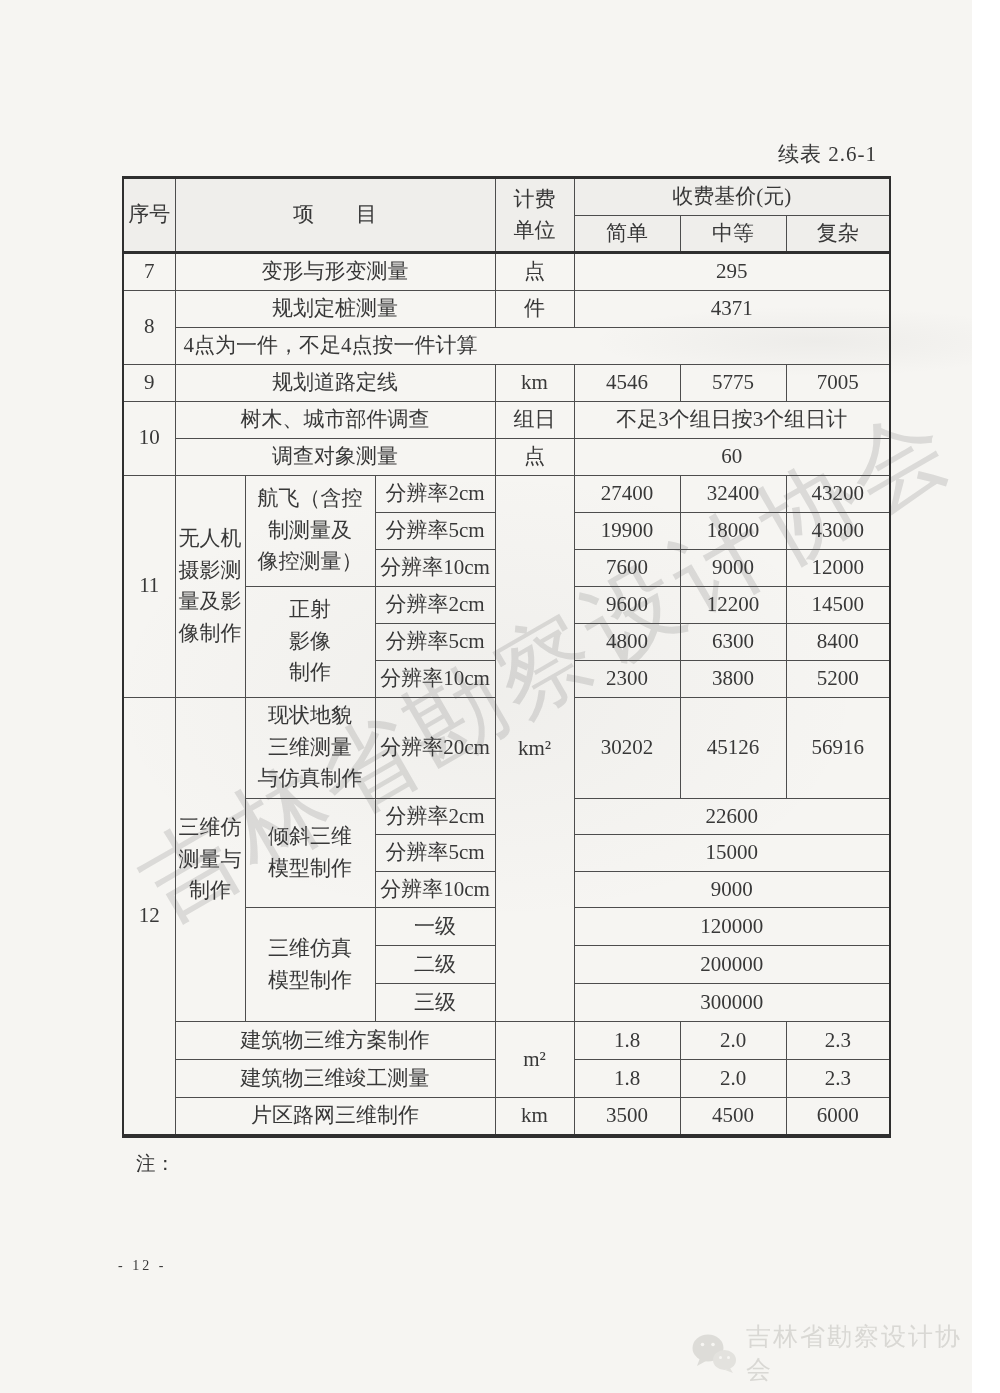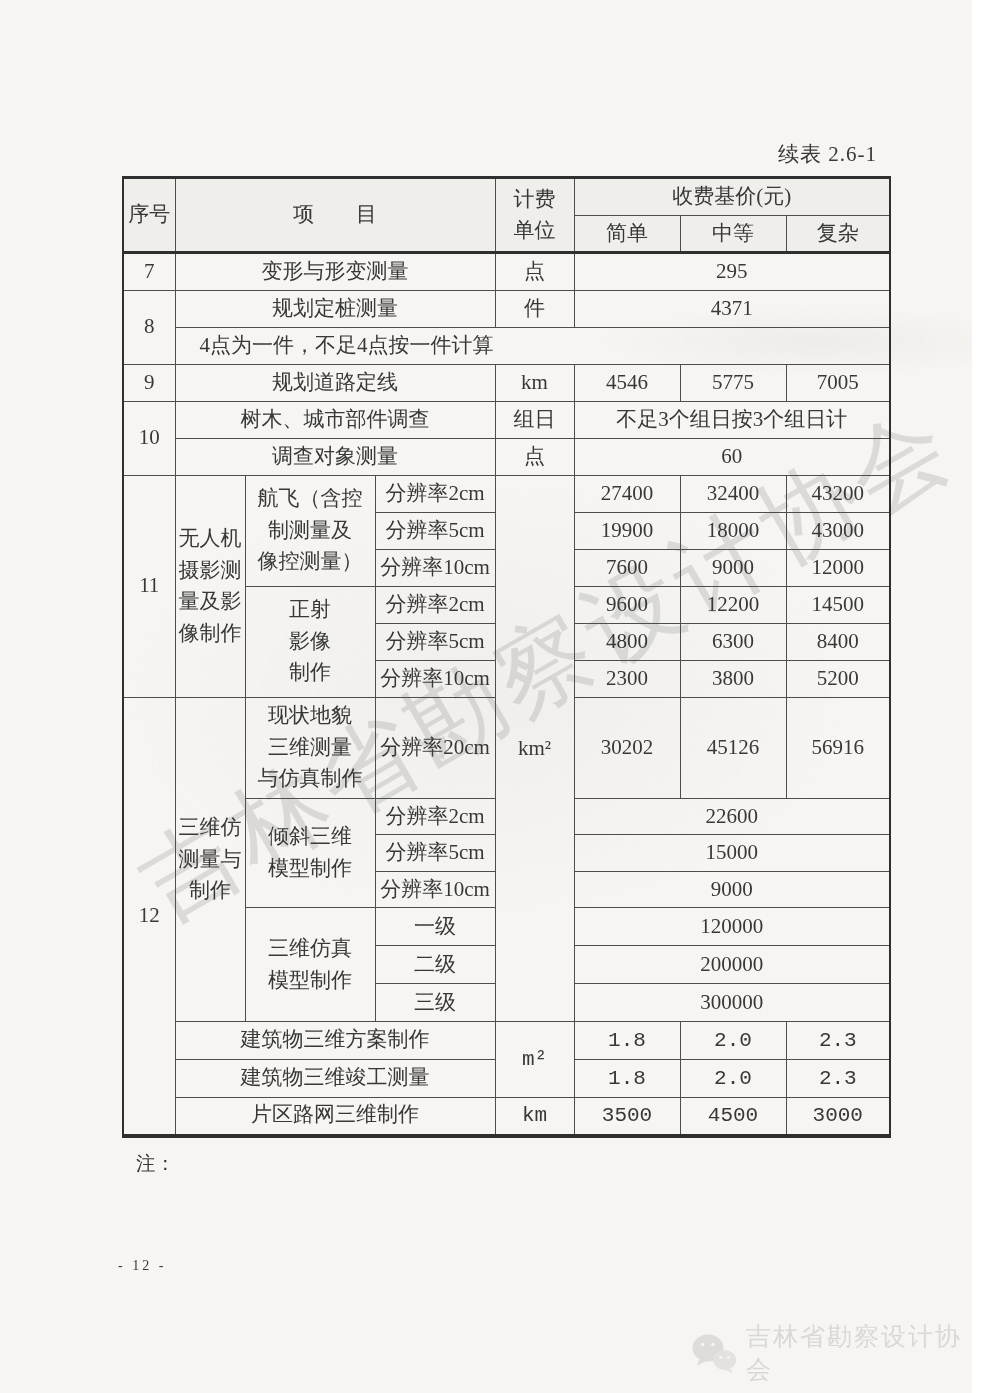--- a/index.html
+++ b/index.html
@@ -53,29 +53,29 @@
     text-align: center;
     vertical-align: middle;
     font-size: 21px;
     line-height: 1.5;
     padding: 2px 3px;
     white-space: pre-line;
     background: transparent;
   }
   .fee-table tr.hr1 td, .fee-table tr.hr2 td { background: rgba(120,120,120,0.05); }
   .fee-table td.thickb { border-bottom: 3px solid #2f2f2f; }
-  .fee-table td.note-cell { text-align: left; padding-left: 24px; }
+  .fee-table td.note-cell { text-align: left; padding-left: 8px; }
   tr.hr1 { height: 36px; }
   tr.hr2 { height: 36px; }
   tr.std { height: 37px; }
   tr.r11 { height: 37px; }
   tr.tall { height: 101px; }
   tr.mid { height: 36px; }
   tr.lvl { height: 38px; }
-  tr.bot { height: 38px; font-family: Liberation Mono, monospace; }
+  tr.bot { height: 38px; }
 
   .notes {
     position: absolute;
     left: 136px; top: 1148px; width: 754px;
     display: flex;
     font-size: 19.5px;
     line-height: 1.6;
     z-index: 2;
   }
   .notes-label { flex: 0 0 40px; }
@@ -276,21 +276,21 @@
         <td colspan="3">建筑物三维竣工测量</td>
         <td>1.8</td>
         <td>2.0</td>
         <td>2.3</td>
       </tr>
       <tr class="bot">
         <td colspan="3">片区路网三维制作</td>
         <td>km</td>
         <td>3500</td>
         <td>4500</td>
-        <td>3000</td>
+        <td>6000</td>
       </tr>
     </tbody>
   </table>
 
   <div class="notes">
     <div class="notes-label">注：</div>
     <div class="notes-items">
     </div>
   </div>
 

